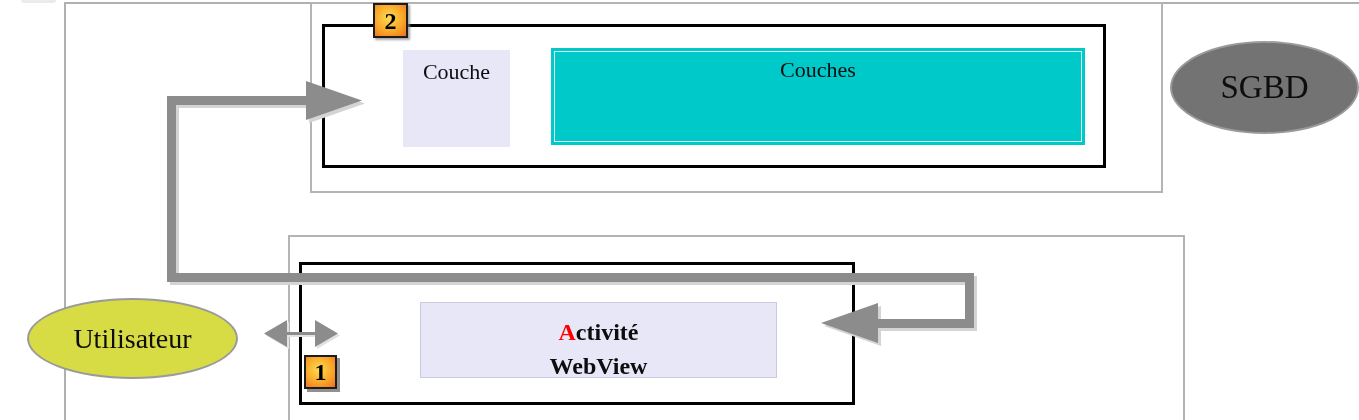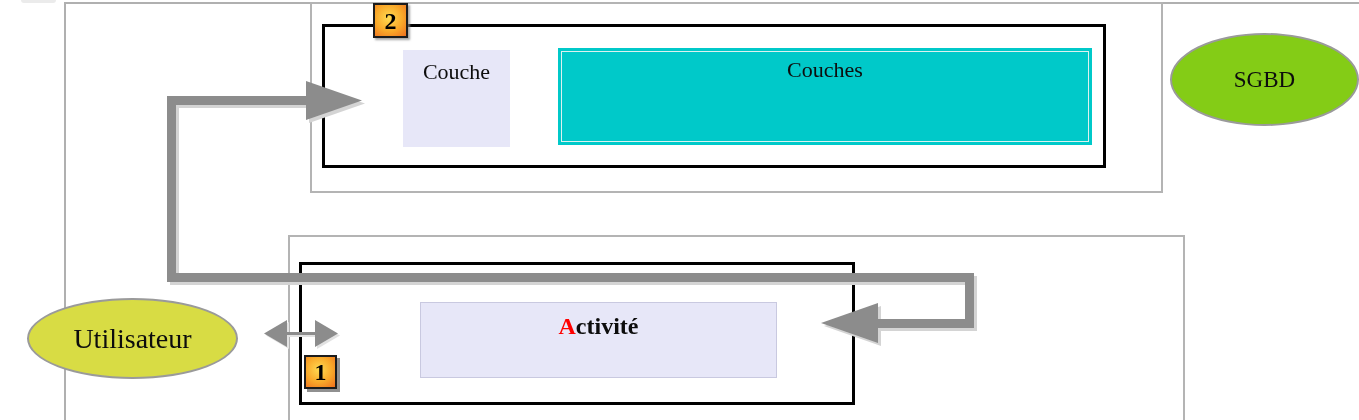--- a/index.html
+++ b/index.html
@@ -20,45 +20,45 @@
   .bottom-container { left: 288px; top: 235px; width: 893px; height: 230px; }
 
   
   .blackbox { position: absolute; border: 3px solid #000000; background: transparent; }
   .bb2 { left: 322px; top: 24px;  width: 778px; height: 138px; }
   .bb1 { left: 299px; top: 262px; width: 550px; height: 137px; }
 
   
   .lav { position: absolute; background: #e7e7f8; text-align: center; }
   .couche-web { left: 403px; top: 50px; width: 107px; height: 97px; padding-top: 7px; box-sizing: border-box; font-size: 22px; line-height: 29px; }
-  .activite   { left: 420px; top: 302px; width: 357px; height: 76px; border: 1px solid #c9c9e0; box-sizing: border-box; padding-top: 6px; font-size: 24px; line-height: 34px; font-weight: bold; }
+  .activite   { left: 420px; top: 302px; width: 357px; height: 76px; border: 1px solid #c9c9e0; box-sizing: border-box; padding-top: 12px; font-size: 24px; line-height: 34px; font-weight: bold; }
 
   
-  .teal { position: absolute; left: 551px; top: 48px; width: 534px; height: 97px; background: #00c9c9; text-align: center; padding-top: 7px; box-sizing: border-box; font-size: 22px; line-height: 29px; margin-left: 7px; }
+  .teal { position: absolute; left: 551px; top: 48px; width: 534px; height: 97px; background: #00c9c9; text-align: center; padding-top: 7px; box-sizing: border-box; font-size: 22px; line-height: 29px; }
   .teal::after { content: ""; position: absolute; inset: 3px; border: 1px solid #ddf2f0; pointer-events: none; }
 
   .bold { font-weight: bold; }
   .accent-red { color: #ff0000; }
 
   
   .badge {
     position: absolute; box-sizing: border-box;
     border: 2px solid #1c1c1c;
     background: radial-gradient(circle at 45% 42%, #ffdb52 0%, #f9a829 55%, #ee6f1e 100%);
     font-weight: bold; font-size: 24px; line-height: 1;
     display: flex; align-items: center; justify-content: center;
     color: #000;
   }
   .badge-2 { left: 373px; top: 3px;  width: 35px; height: 35px; box-shadow: 2px 2px 2px rgba(130,130,130,0.7); }
   .badge-1 { left: 304px; top: 355px; width: 33px; height: 34px; box-shadow: 3px 3px 0 rgba(125,125,125,0.85); }
 
   
   .ellipse { position: absolute; border-radius: 50%; border: 2px solid #9a9a9a; display: flex; align-items: center; justify-content: center; box-sizing: border-box; }
   .user-ellipse { left: 27px; top: 298px; width: 211px; height: 81px; background: #d8dc44; font-size: 28px; }
-  .sgbd-ellipse { left: 1170px; top: 33px; width: 189px; height: 93px; background: #84cc16; font-size: 23px; }
+  .sgbd-ellipse { left: 1170px; top: 41px; width: 189px; height: 93px; background: #737373; font-size: 33px; }
 
   
   .frag { position: absolute; left: 21px; top: 0; width: 35px; height: 3px; background: #ebebeb; border-radius: 0 0 5px 5px; }
 
   
   .arrows { position: absolute; inset: 0; pointer-events: none; filter: drop-shadow(3px 3px 0 #d4d4d4); }
   .seg { position: absolute; background: #8c8c8c; }
   .seg-v-left  { left: 167px; top: 96px;  width: 9px;   height: 186px; }
   .seg-h-top   { left: 167px; top: 96px;  width: 142px; height: 9px; }
   .seg-h-mid   { left: 167px; top: 273px; width: 807px; height: 9px; }
@@ -91,20 +91,21 @@
   <div class="lav couche-web">
     <div>Couche</div>
   </div>
 
   <div class="teal">
     <div>Couches</div>
   </div>
 
   <div class="lav activite">
     <div><span class="accent-red">A</span><span>ctivité</span></div>
+    <div>WebView</div>
   </div>
 
   <div class="badge badge-2">2</div>
   <div class="badge badge-1">1</div>
 
   <div class="ellipse user-ellipse">
     <span>Utilisateur</span>
   </div>
   <div class="ellipse sgbd-ellipse">
     <span>SGBD</span>

